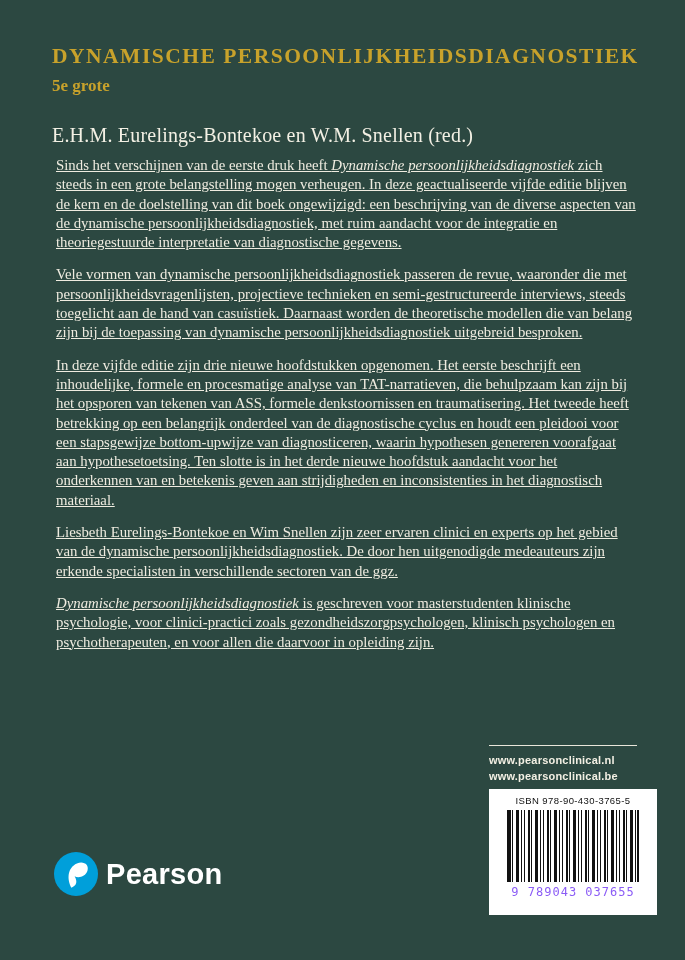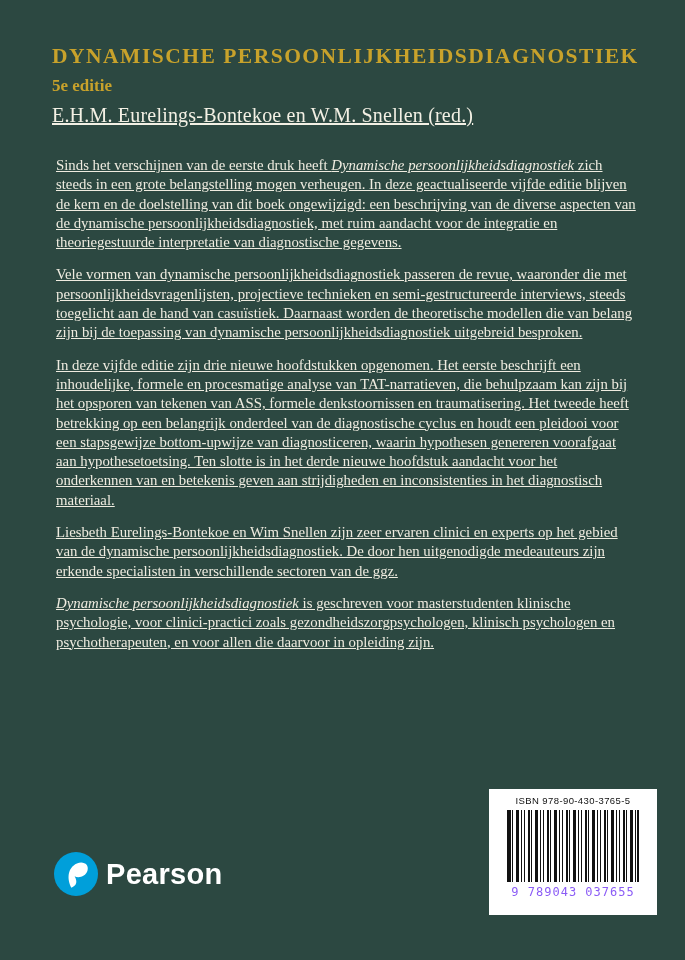--- a/index.html
+++ b/index.html
@@ -18,25 +18,24 @@
     font-size:21.5px;font-weight:bold;
     letter-spacing:1.5px;
     font-family:"Liberation Serif", serif;
   }
   .edition{
     position:absolute;left:52px;top:76px;
     color:#c8a22b;
     font-size:17px;font-weight:600;
   }
   .authors{
-    position:absolute;left:52px;top:104px;width:600px;
+    position:absolute;left:52px;top:124px;width:600px;
     color:#f3f0e4;
     font-size:20px;font-weight:400;
     letter-spacing:0.2px;
-    text-decoration:underline;
   }
   .blurb{
     position:absolute;left:52px;top:156px;width:584px;
     color:#efece0;
     font-size:14.8px;line-height:19.3px;
   }
   .blurb p{margin:0 0 13px 4px;text-decoration:underline;}
   .blurb em{font-style:italic;}
   .footer-right{
     position:absolute;left:489px;top:745px;width:148px;
@@ -92,31 +91,36 @@
     font-size:29px;font-weight:600;
     letter-spacing:0.3px;
   }
 </style>
 </head>
 <body>
 
 <div class="cover">
 
   <h1 class="book-title">DYNAMISCHE PERSOONLIJKHEIDSDIAGNOSTIEK</h1>
-  <div class="edition">5e editie</div>
+  <div class="edition">5e grote</div>
   <div class="authors">E.H.M. Eurelings-Bontekoe en W.M. Snellen (red.)</div>
 
   <div class="blurb">
       <p><span>Sinds het verschijnen van de eerste druk heeft </span><em>Dynamische persoonlijkheidsdiagnostiek</em><span> zich steeds in een grote belangstelling mogen verheugen. In deze geactualiseerde vijfde editie blijven de kern en de doelstelling van dit boek ongewijzigd: een beschrijving van de diverse aspecten van de dynamische persoonlijkheidsdiagnostiek, met ruim aandacht voor de integratie en theoriegestuurde interpretatie van diagnostische gegevens.</span></p>
       <p><span>Vele vormen van dynamische persoonlijkheidsdiagnostiek passeren de revue, waaronder die met persoonlijkheidsvragenlijsten, projectieve technieken en semi-gestructureerde interviews, steeds toegelicht aan de hand van casuïstiek. Daarnaast worden de theoretische modellen die van belang zijn bij de toepassing van dynamische persoonlijkheidsdiagnostiek uitgebreid besproken.</span></p>
       <p><span>In deze vijfde editie zijn drie nieuwe hoofdstukken opgenomen. Het eerste beschrijft een inhoudelijke, formele en procesmatige analyse van TAT-narratieven, die behulpzaam kan zijn bij het opsporen van tekenen van ASS, formele denkstoornissen en traumatisering. Het tweede heeft betrekking op een belangrijk onderdeel van de diagnostische cyclus en houdt een pleidooi voor een stapsgewijze bottom-upwijze van diagnosticeren, waarin hypothesen genereren voorafgaat aan hypothesetoetsing. Ten slotte is in het derde nieuwe hoofdstuk aandacht voor het onderkennen van en betekenis geven aan strijdigheden en inconsistenties in het diagnostisch materiaal.</span></p>
       <p><span>Liesbeth Eurelings-Bontekoe en Wim Snellen zijn zeer ervaren clinici en experts op het gebied van de dynamische persoonlijkheidsdiagnostiek. De door hen uitgenodigde medeauteurs zijn erkende specialisten in verschillende sectoren van de ggz.</span></p>
       <p><em>Dynamische persoonlijkheidsdiagnostiek</em><span> is geschreven voor masterstudenten klinische psychologie, voor clinici-practici zoals gezondheidszorgpsychologen, klinisch psychologen en psychotherapeuten, en voor allen die daarvoor in opleiding zijn.</span></p>
     </div>
 
+  <div class="footer-right">
+    <div class="rule"></div>
+    <div class="website">www.pearsonclinical.nl</div>
+    <div class="website">www.pearsonclinical.be</div>
+  </div>
 
   <div class="barcode-box">
     <div class="isbn-text">ISBN 978-90-430-3765-5</div>
     <div class="bars"></div>
     <div class="barcode-number">9 789043 037655</div>
   </div>
 
   <div class="pearson">
     <span class="p-circle">
       <svg viewBox="0 0 48 48" width="44" height="44" aria-hidden="true">

